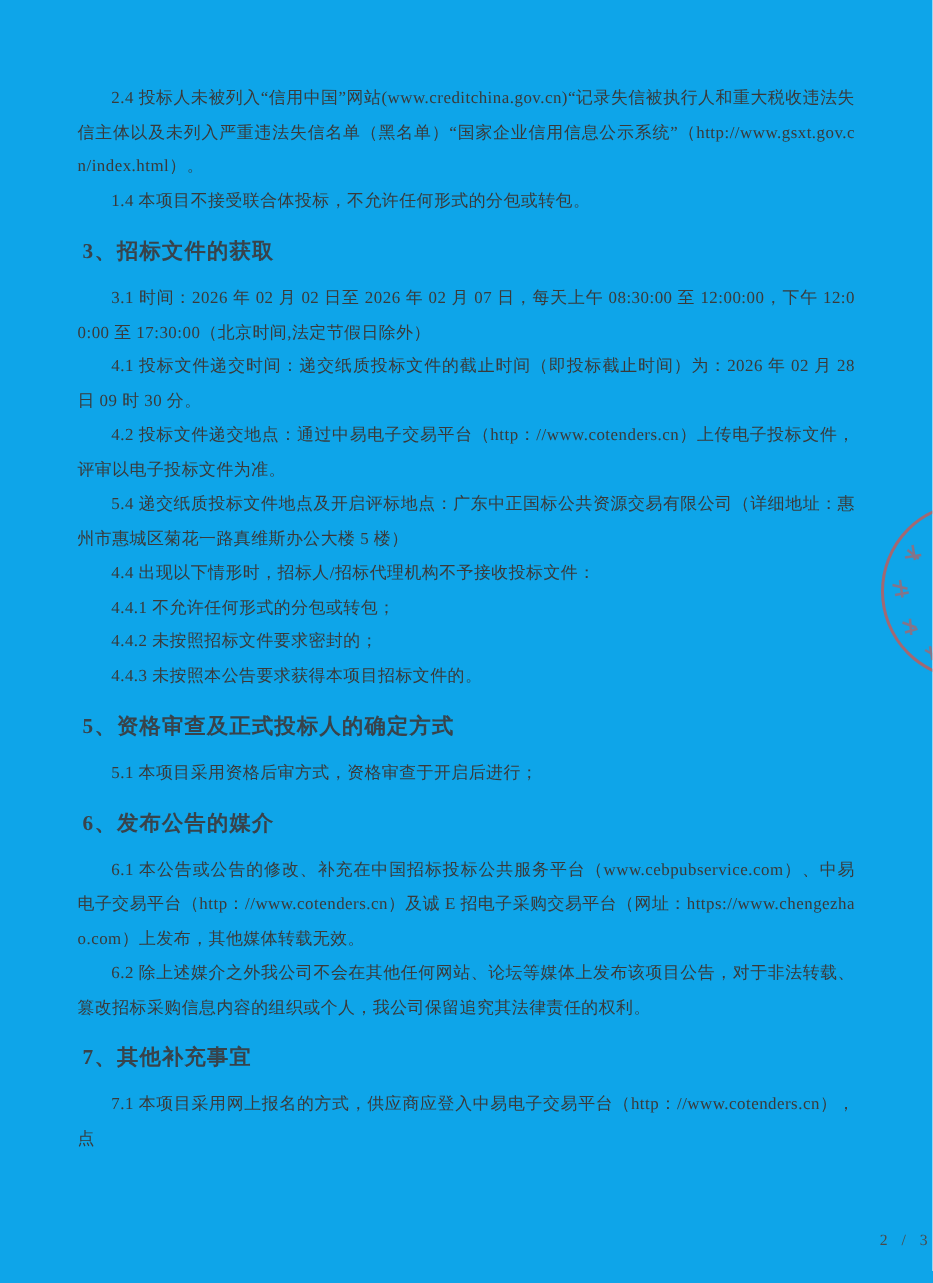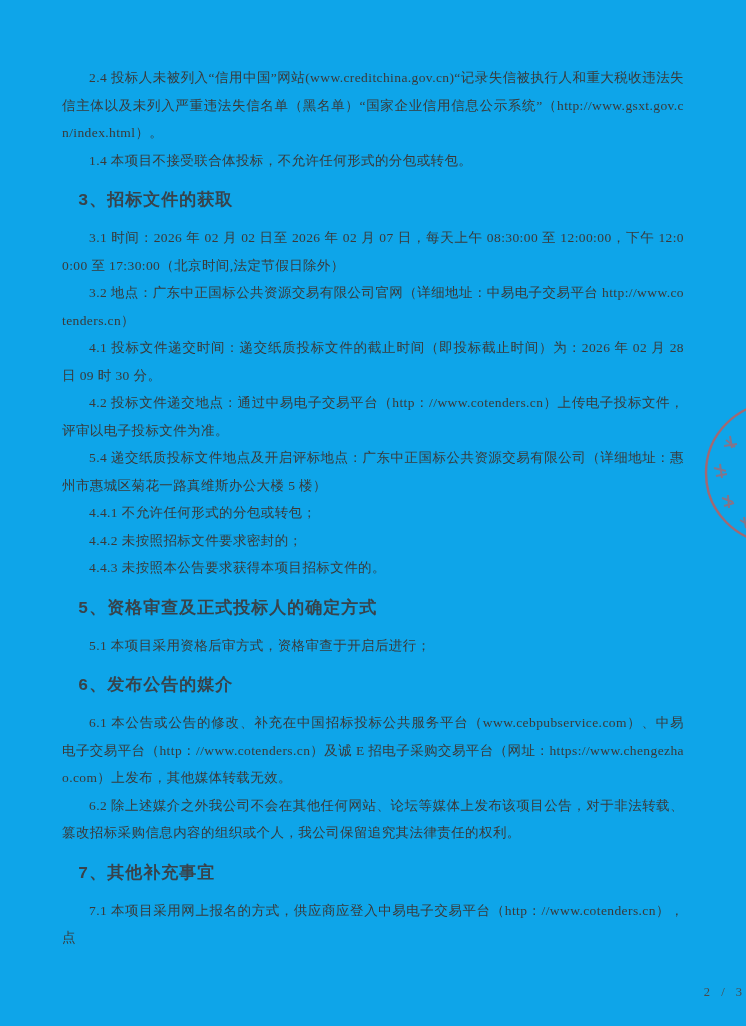--- a/index.html
+++ b/index.html
@@ -28,23 +28,23 @@
     padding: 0;
     font-size: 13.5px;
     line-height: 27.5px;
     text-align: justify;
     text-indent: 2em;
     letter-spacing: 0.4px;
     color: #3a3a3a;
     word-break: break-all;
   }
   .content h2.heading {
-    margin: 15px 0 11px 16px;
+    margin: 15px 0 11px 4px;
     padding: 0;
-    font-family: Liberation Mono, monospace;
+    font-family: Liberation Serif, serif;
     font-size: 17px;
     font-weight: bold;
     line-height: 24px;
     color: #38434b;
     letter-spacing: 1px;
     text-indent: 0;
   }
   .footer {
     position: absolute;
     left: 0;
@@ -68,24 +68,24 @@
 </head>
 <body>
 
 <div class="page">
 
   <div class="content">
       <p class="para">2.4 投标人未被列入“信用中国”网站(www.creditchina.gov.cn)“记录失信被执行人和重大税收违法失信主体以及未列入严重违法失信名单（黑名单）“国家企业信用信息公示系统”（http://www.gsxt.gov.cn/index.html）。</p>
       <p class="para">1.4 本项目不接受联合体投标，不允许任何形式的分包或转包。</p>
       <h2 class="heading">3、招标文件的获取</h2>
       <p class="para">3.1 时间：2026 年 02 月 02 日至 2026 年 02 月 07 日，每天上午 08:30:00 至 12:00:00，下午 12:00:00 至 17:30:00（北京时间,法定节假日除外）</p>
-      <p class="para">3.2 地点：广东中正国标公共资源交易有限公司官网（详细地址：中易电子交易平台 http://www.cotenders.cn）</p>
       <p class="para">4.1 投标文件递交时间：递交纸质投标文件的截止时间（即投标截止时间）为：2026 年 02 月 28 日 09 时 30 分。</p>
       <p class="para">4.2 投标文件递交地点：通过中易电子交易平台（http：//www.cotenders.cn）上传电子投标文件，评审以电子投标文件为准。</p>
       <p class="para">5.4 递交纸质投标文件地点及开启评标地点：广东中正国标公共资源交易有限公司（详细地址：惠州市惠城区菊花一路真维斯办公大楼 5 楼）</p>
+      <p class="para">4.4 出现以下情形时，招标人/招标代理机构不予接收投标文件：</p>
       <p class="para">4.4.1 不允许任何形式的分包或转包；</p>
       <p class="para">4.4.2 未按照招标文件要求密封的；</p>
       <p class="para">4.4.3 未按照本公告要求获得本项目招标文件的。</p>
       <h2 class="heading">5、资格审查及正式投标人的确定方式</h2>
       <p class="para">5.1 本项目采用资格后审方式，资格审查于开启后进行；</p>
       <h2 class="heading">6、发布公告的媒介</h2>
       <p class="para">6.1 本公告或公告的修改、补充在中国招标投标公共服务平台（www.cebpubservice.com）、中易电子交易平台（http：//www.cotenders.cn）及诚 E 招电子采购交易平台（网址：https://www.chengezhao.com）上发布，其他媒体转载无效。</p>
       <p class="para">6.2 除上述媒介之外我公司不会在其他任何网站、论坛等媒体上发布该项目公告，对于非法转载、篡改招标采购信息内容的组织或个人，我公司保留追究其法律责任的权利。</p>
       <h2 class="heading">7、其他补充事宜</h2>
       <p class="para">7.1 本项目采用网上报名的方式，供应商应登入中易电子交易平台（http：//www.cotenders.cn），点</p>

